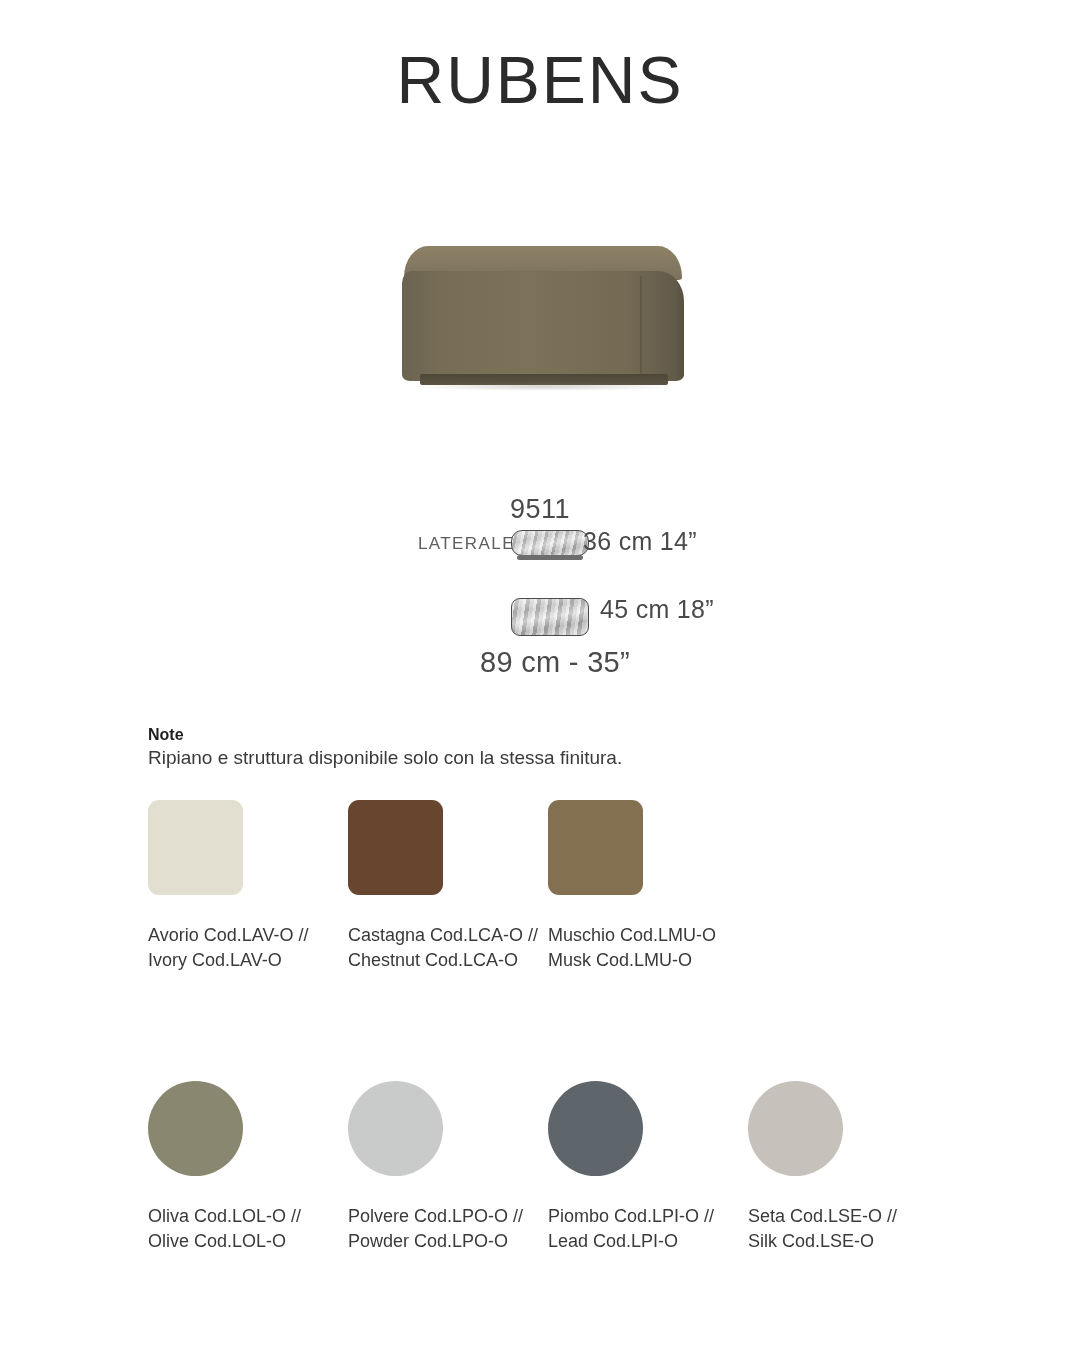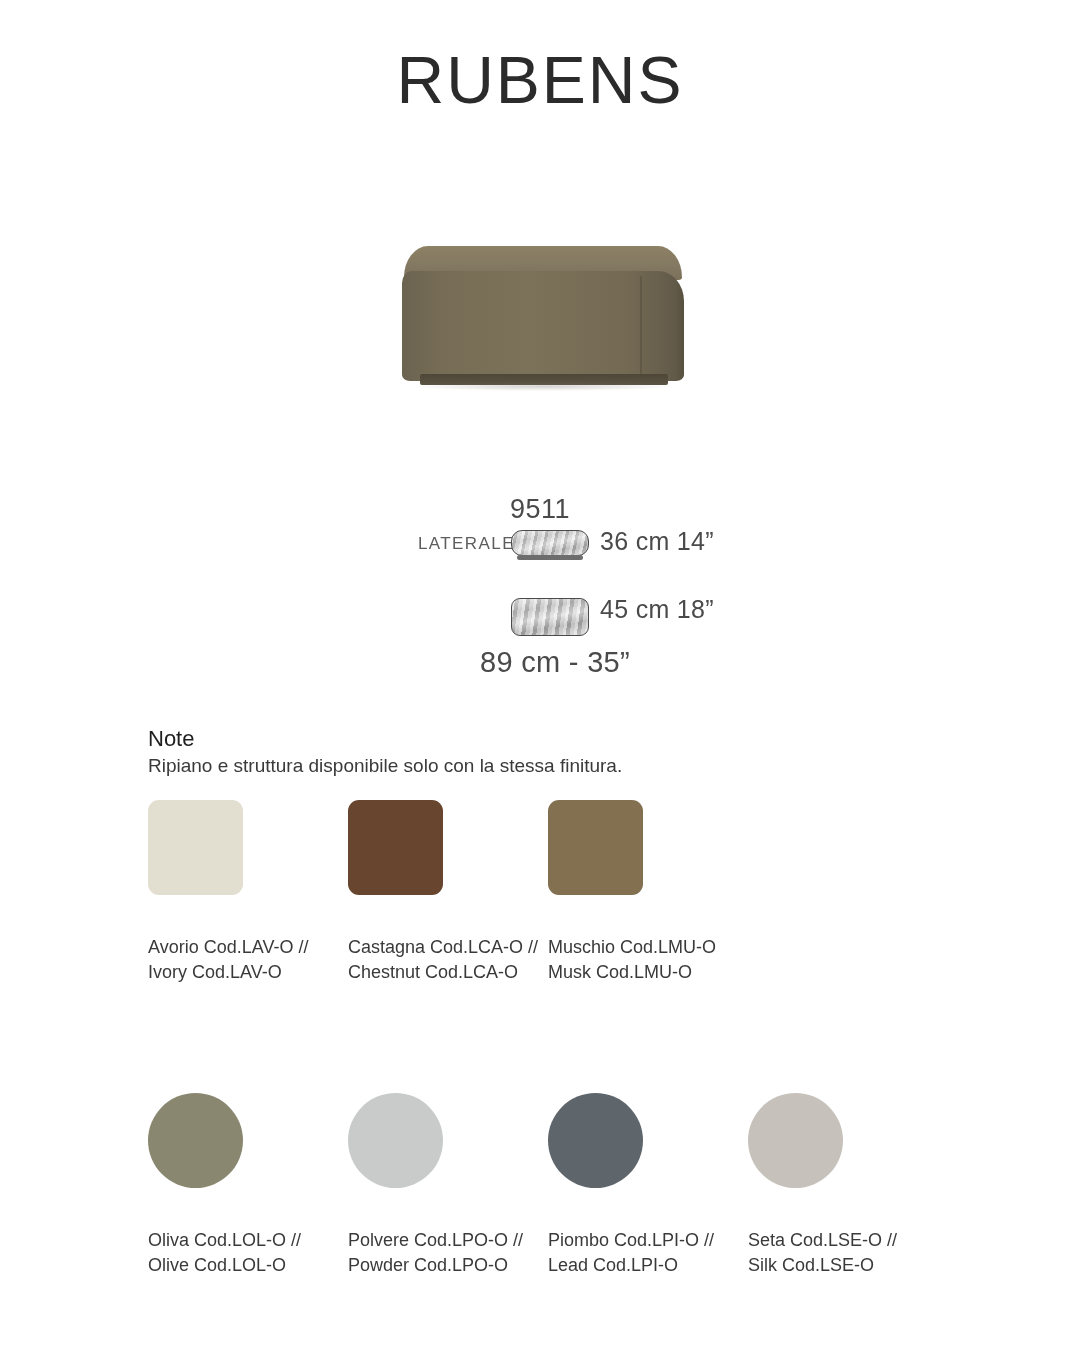--- a/index.html
+++ b/index.html
@@ -161,43 +161,43 @@
       linear-gradient(170deg, #f4f4f4 0%, #b4b4b4 28%, #e8e8e8 50%, #9b9b9b 72%, #dedede 100%);
   }
 
   .dims-val {
     position: absolute;
     font-size: 25px;
     line-height: 29px;
     color: #4a4a4a;
     letter-spacing: 0.3px;
   }
-  .dims-val-1 { left: 600px; top: 33px; text-align: right; }
+  .dims-val-1 { left: 583px; top: 33px; text-align: right; }
   .dims-val-2 { left: 600px; top: 101px; }
   .dims-width {
     position: absolute;
     left: 430px;
     top: 152px;
     width: 250px;
     text-align: center;
     font-size: 29px;
     color: #4a4a4a;
     letter-spacing: 0.3px;
   }
 
   
   .note {
     position: absolute;
     left: 148px;
     top: 726px;
     width: 800px;
   }
   .note-title {
-    font-size: 22px;
-    font-weight: normal;
+    font-size: 16px;
+    font-weight: bold;
     color: #1f1f1f;
     margin-bottom: 3px;
   }
   .note-text {
     font-size: 19px;
     color: #3a3a3a;
   }
 
   
   .finishes {
@@ -208,21 +208,20 @@
   }
   .finish-row {
     display: flex;
     width: 800px;
   }
   .finish-row.row2 { margin-top: 108px; }
   .finish-cell {
     width: 200px;
     display: flex;
     flex-direction: column;
-    gap: 12px;
   }
   .swatch-sq {
     width: 95px;
     height: 95px;
   }
   .swatch-ci {
     width: 95px;
     height: 95px;
     border-radius: 50%;
   }

